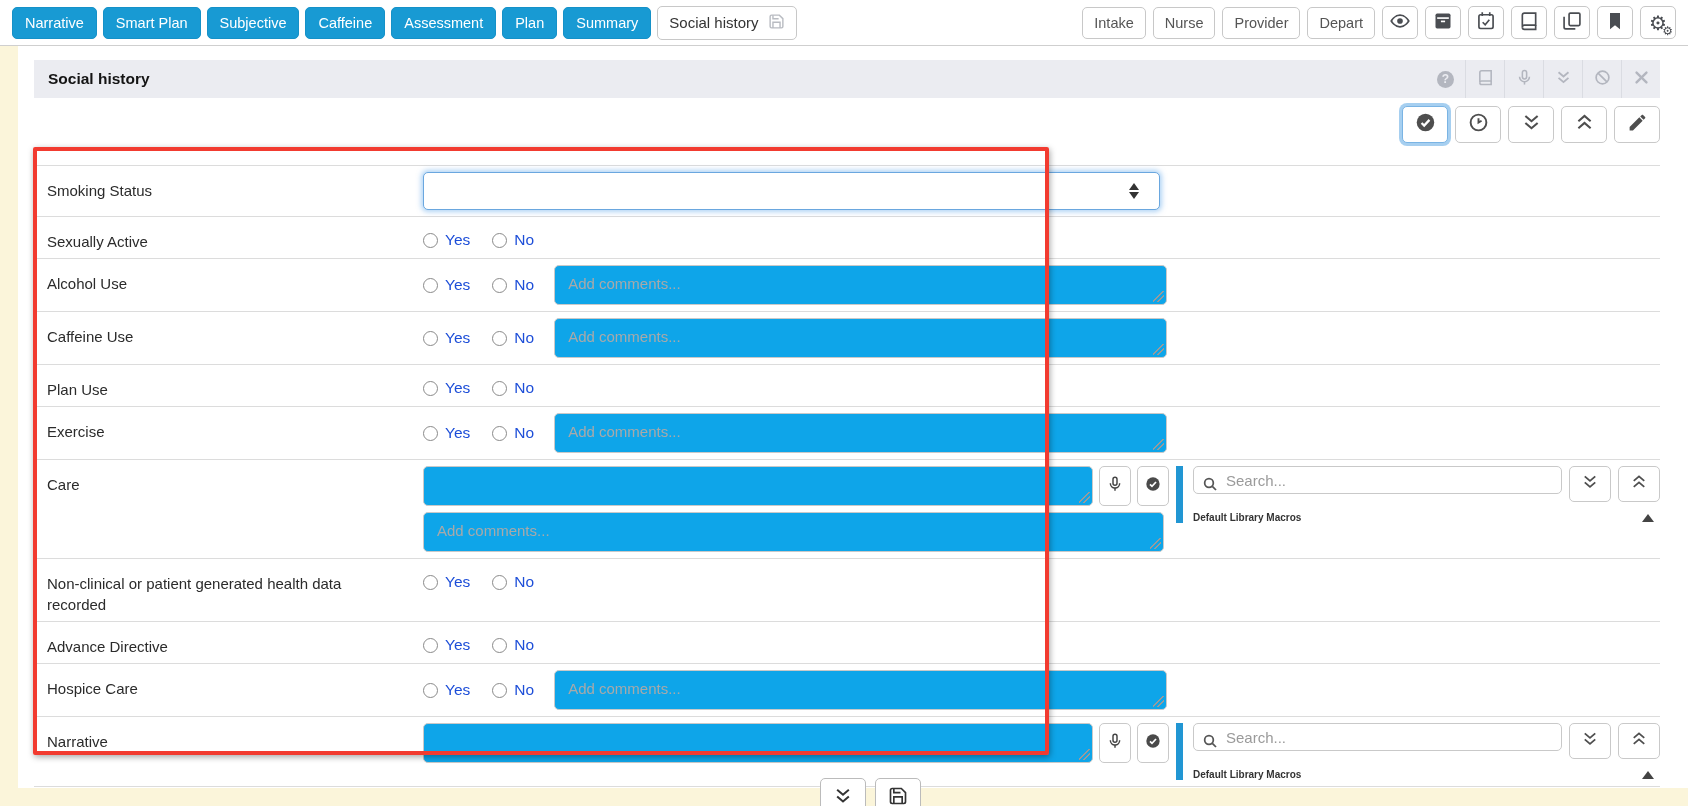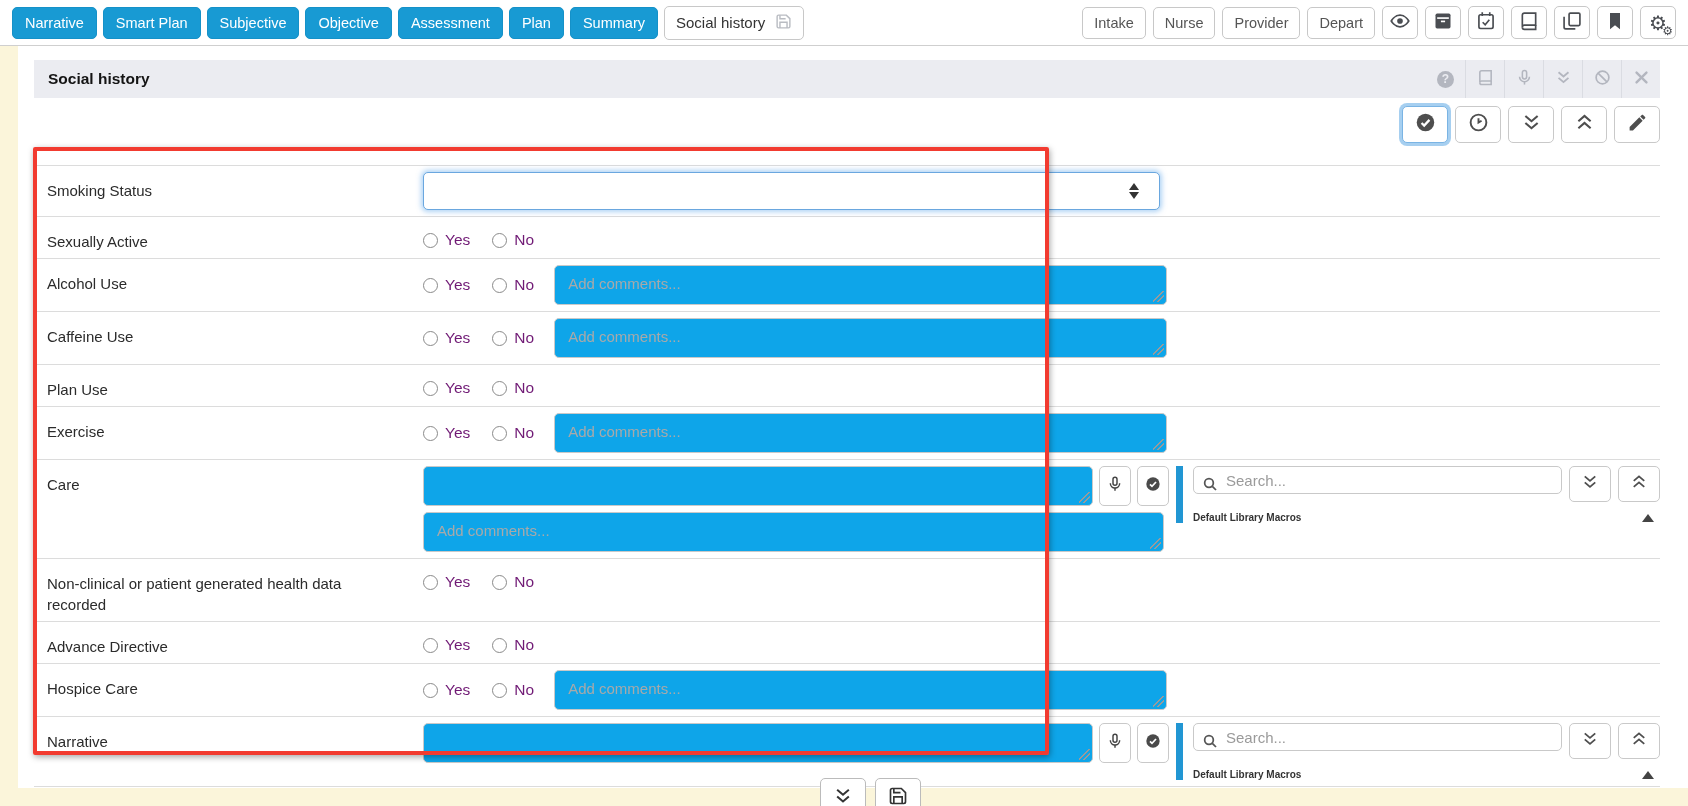--- a/index.html
+++ b/index.html
@@ -76,21 +76,21 @@
     width:389px; flex:none; padding:8px 55px 0 13px;
     font-size:15px; color:#2b2b2b; line-height:1.4;
   }
   .row-content { flex:1; display:flex; align-items:flex-start; min-height:22px; }
   .radios { display:flex; align-items:center; gap:22px; padding-top:8px; }
   .radios.centered { padding-top:0; align-self:center; }
   .radio-opt { display:flex; align-items:center; gap:7px; cursor:pointer; }
   .radio-circle {
     width:15px; height:15px; border:1px solid #8a8a8a; border-radius:50%; background:#fff; flex:none;
   }
-  .radio-text { font-size:15.5px; color:#701a75; }
+  .radio-text { font-size:15.5px; color:#1d4ed8; }
   .ta-wrap { position:relative; }
   textarea, .textlike {
     border:1px solid #c9c9c9; border-radius:5px; background:#0ea5e9;
     font-family:"Liberation Sans", sans-serif; font-size:15px; color:#333;
     padding:9px 14px 0 13px; resize:none; outline:none; display:block;
   }
   textarea::placeholder { color:#a9a9a9; opacity:1; }
   .grip {
     position:absolute; right:3px; bottom:3px; width:11px; height:11px; pointer-events:none;
     background:linear-gradient(135deg, transparent 0 45%, #9a9a9a 45% 53%,
@@ -154,21 +154,21 @@
     box-shadow:1px 2px 6px rgba(0,0,0,.35);
   }
 </style>
 </head>
 <body>
 
 <div class="topbar">
   <button class="navbtn">Narrative</button>
   <button class="navbtn">Smart Plan</button>
   <button class="navbtn">Subjective</button>
-  <button class="navbtn">Objective</button>
+  <button class="navbtn">Caffeine</button>
   <button class="navbtn">Assessment</button>
   <button class="navbtn">Plan</button>
   <button class="navbtn">Summary</button>
   <div class="tabbtn">
     <span>Social history</span>
     <span class="icon">
       <svg viewBox="0 0 24 24" fill="none" stroke="currentColor" stroke-width="2" width="17" height="17">
         <path d="M19 21H5a2 2 0 0 1-2-2V5a2 2 0 0 1 2-2h11l5 5v11a2 2 0 0 1-2 2z"></path>
         <polyline points="17 21 17 13 7 13 7 21"></polyline>
           <polyline points="7 3 7 8 15 8"></polyline>

